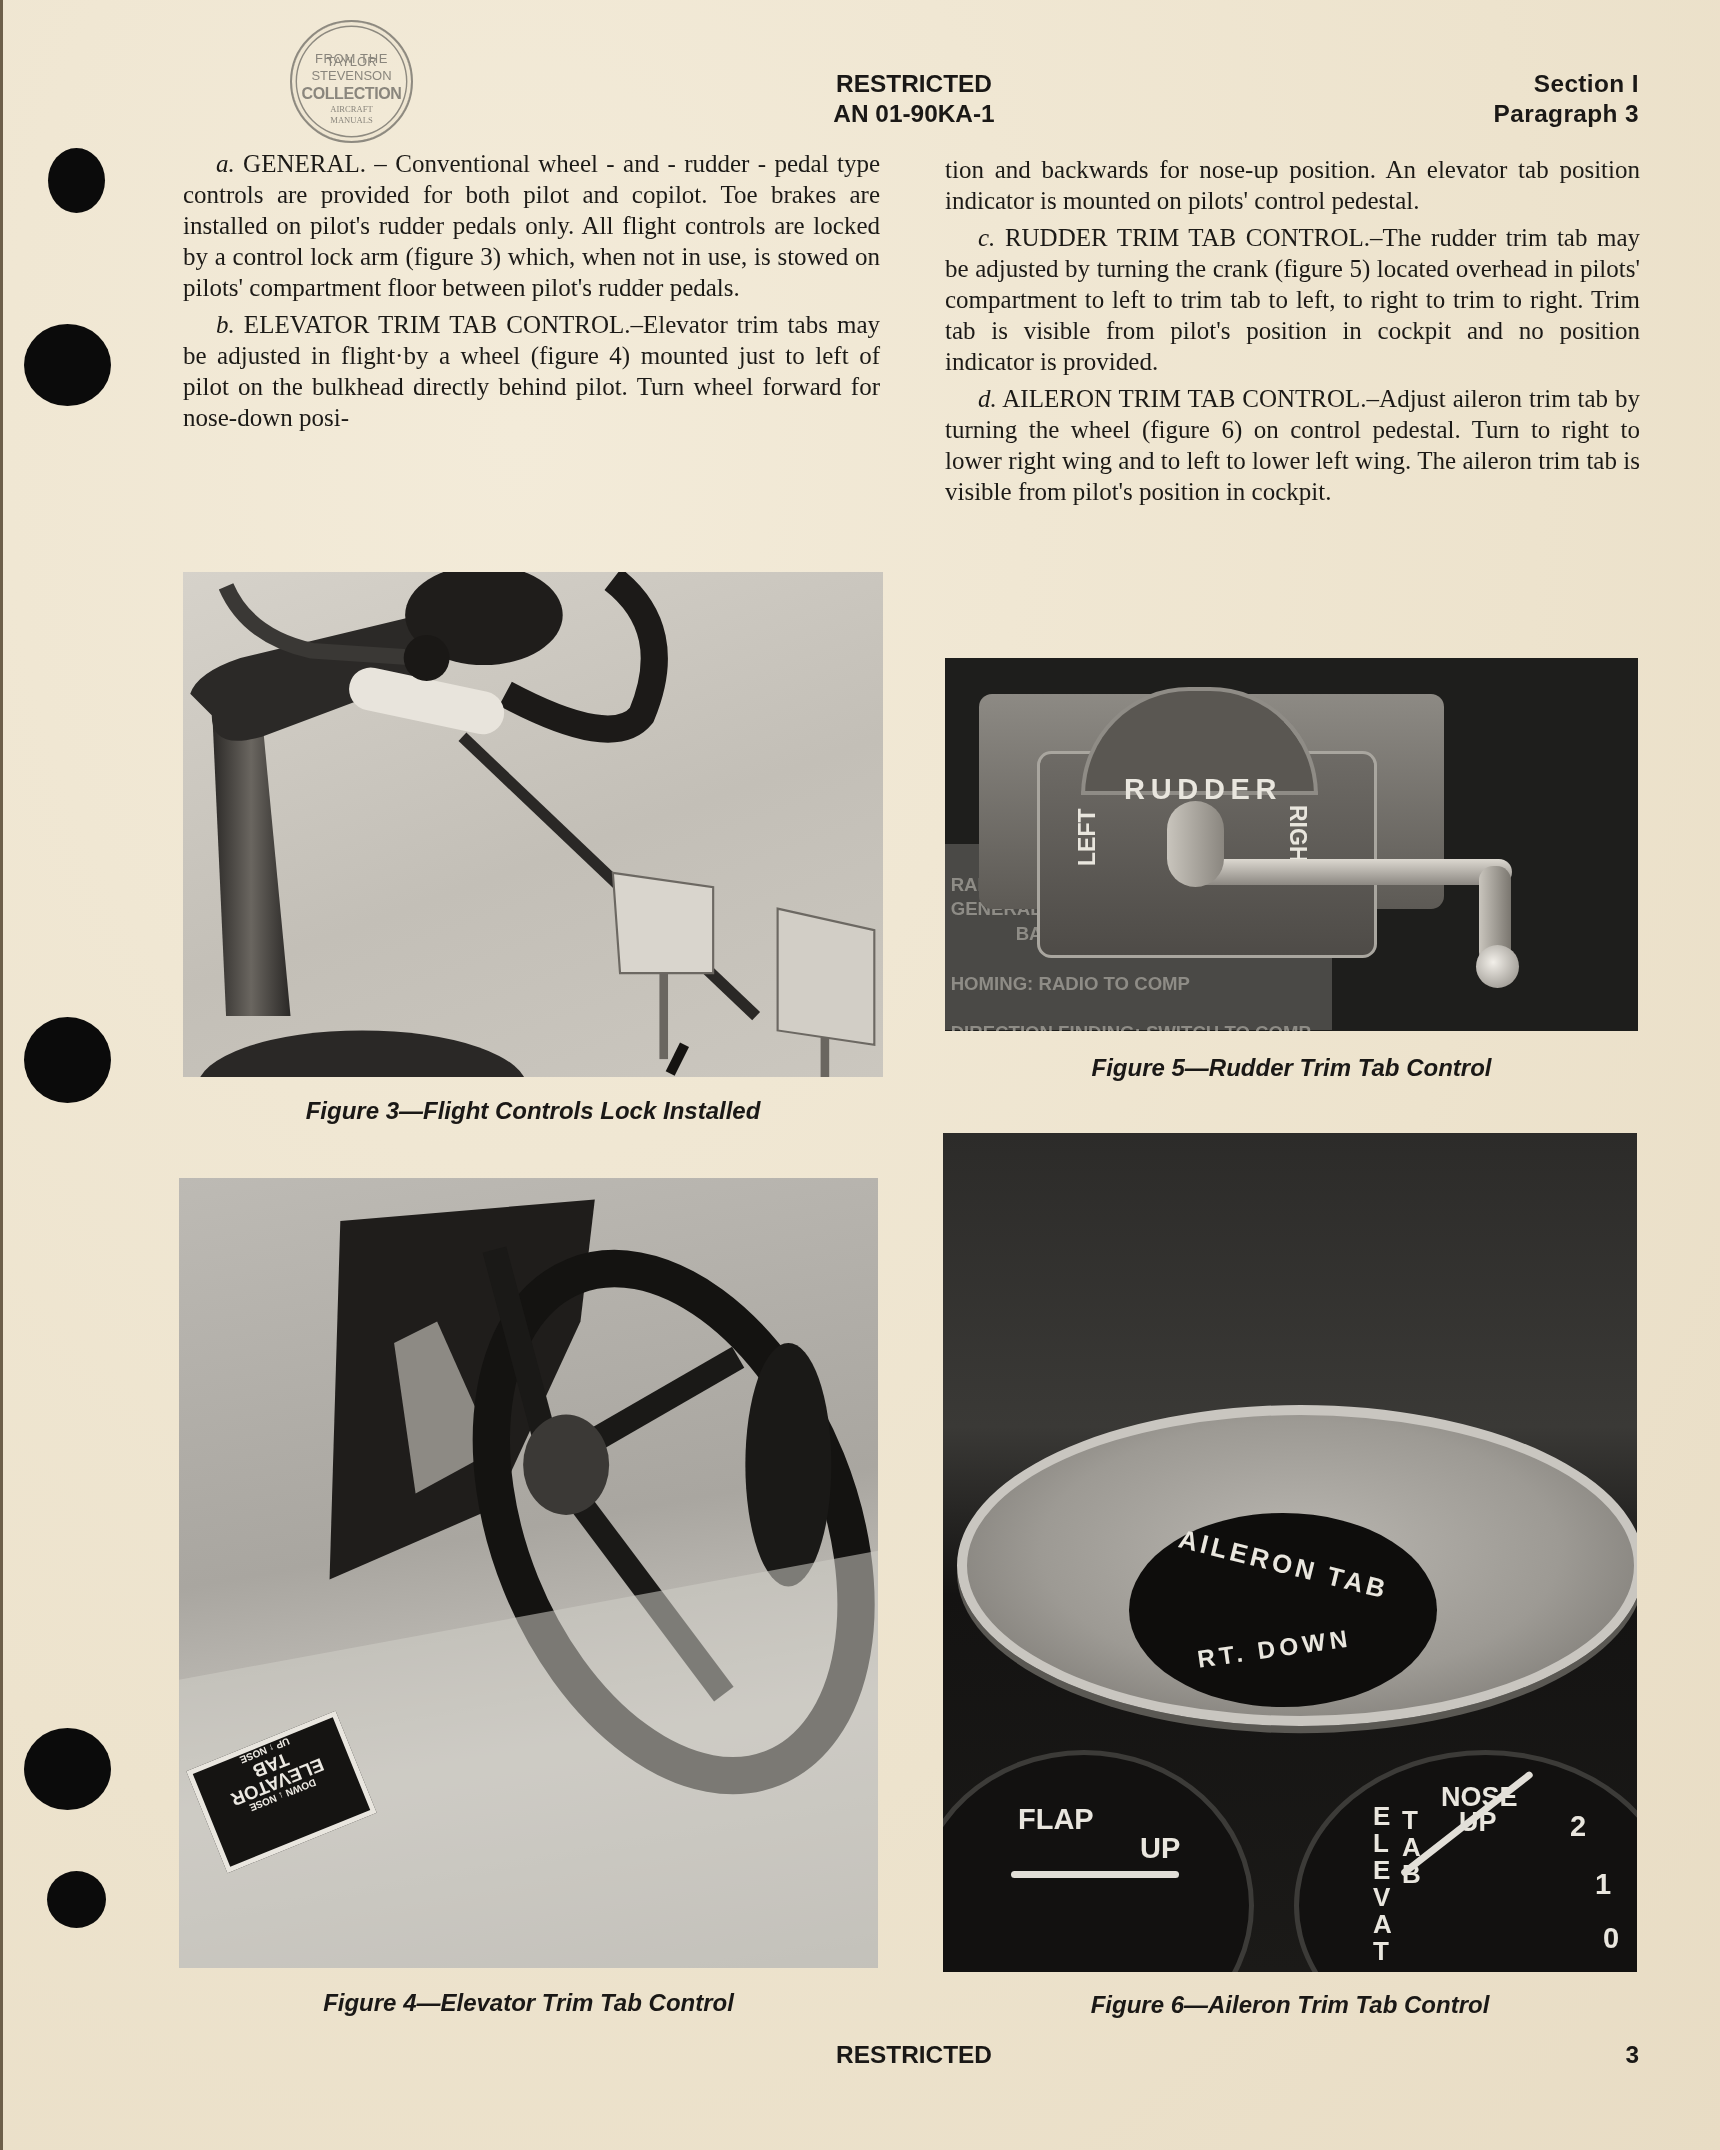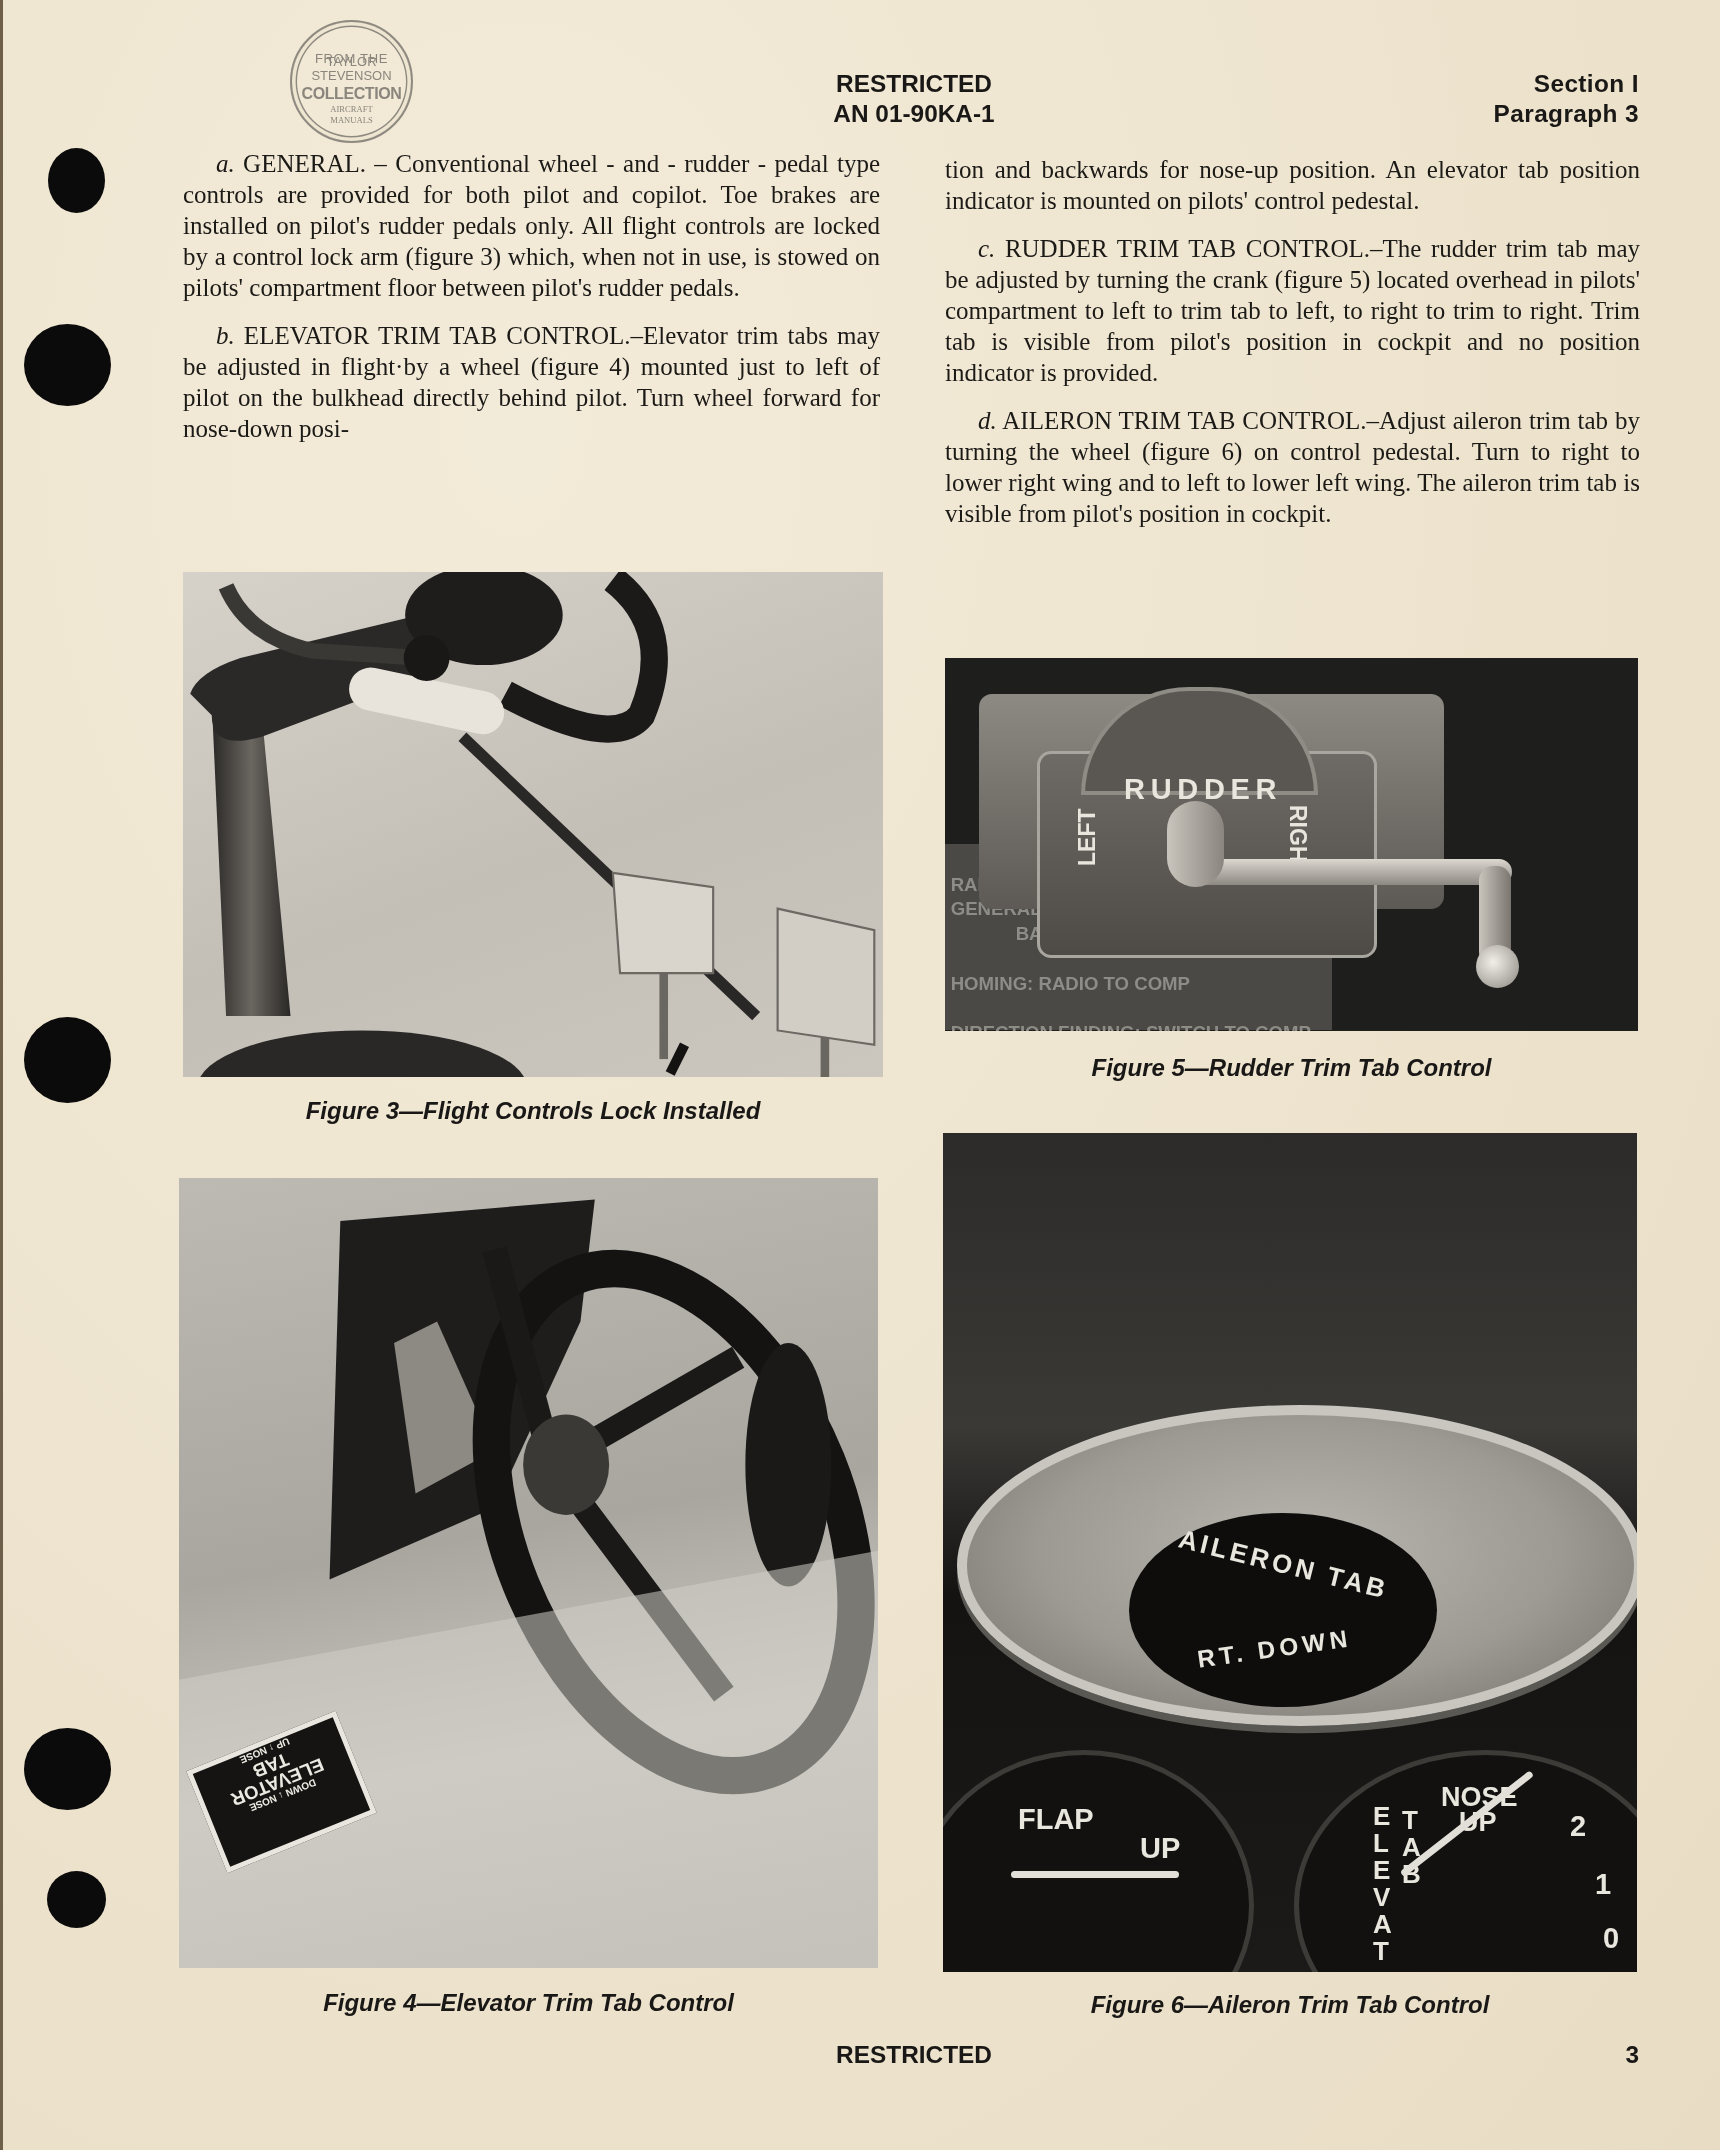--- a/index.html
+++ b/index.html
@@ -17,21 +17,21 @@
     border:2.2px double #8e8a80; box-shadow: inset 0 0 0 3.6px #efe6d2, inset 0 0 0 5px #8e8a80;
     color:#8a867d; text-align:center; font-family:"Liberation Sans", sans-serif;
   }
   .stamp .s1 { position:absolute; top:29px; width:100%; font-size:13px; letter-spacing:0.7px; }
   .stamp .s2 { position:absolute; top:33px; width:100%; font-size:13px; line-height:14.3px; }
   .stamp .s3 { position:absolute; top:63px; width:100%; font-size:16px; font-weight:bold; letter-spacing:-0.4px; }
   .stamp .s4 { position:absolute; top:82px; width:100%; font-size:8.6px; line-height:10.8px;font-family:Liberation Serif, serif; }
   .col { position:absolute; font-size:25px; line-height:31px; text-align:justify; }
   .col p { margin:0; }
   .col .ind { text-indent:33px; }
-  .col .gap { margin-top:17px; }
+  .col .gap { margin-top:6px; }
   .h3 { font-family:"Liberation Sans", sans-serif; font-weight:bold; font-size:24px; letter-spacing:0.2px; }
   .it { font-style:italic; }
   .fig { position:absolute; overflow:hidden; }
   .cap { position:absolute; font-family:"Liberation Sans", sans-serif; font-weight:bold; font-style:italic; font-size:24px; text-align:center; color:#1a1816; }
   .photo-label { position:absolute; font-family:"Liberation Sans", sans-serif; font-weight:bold; color:#e9e6de; }
 </style>
 </head>
 <body>
 
 <div class="hole" style="left:48px;top:148px;width:57px;height:65px;"></div>

